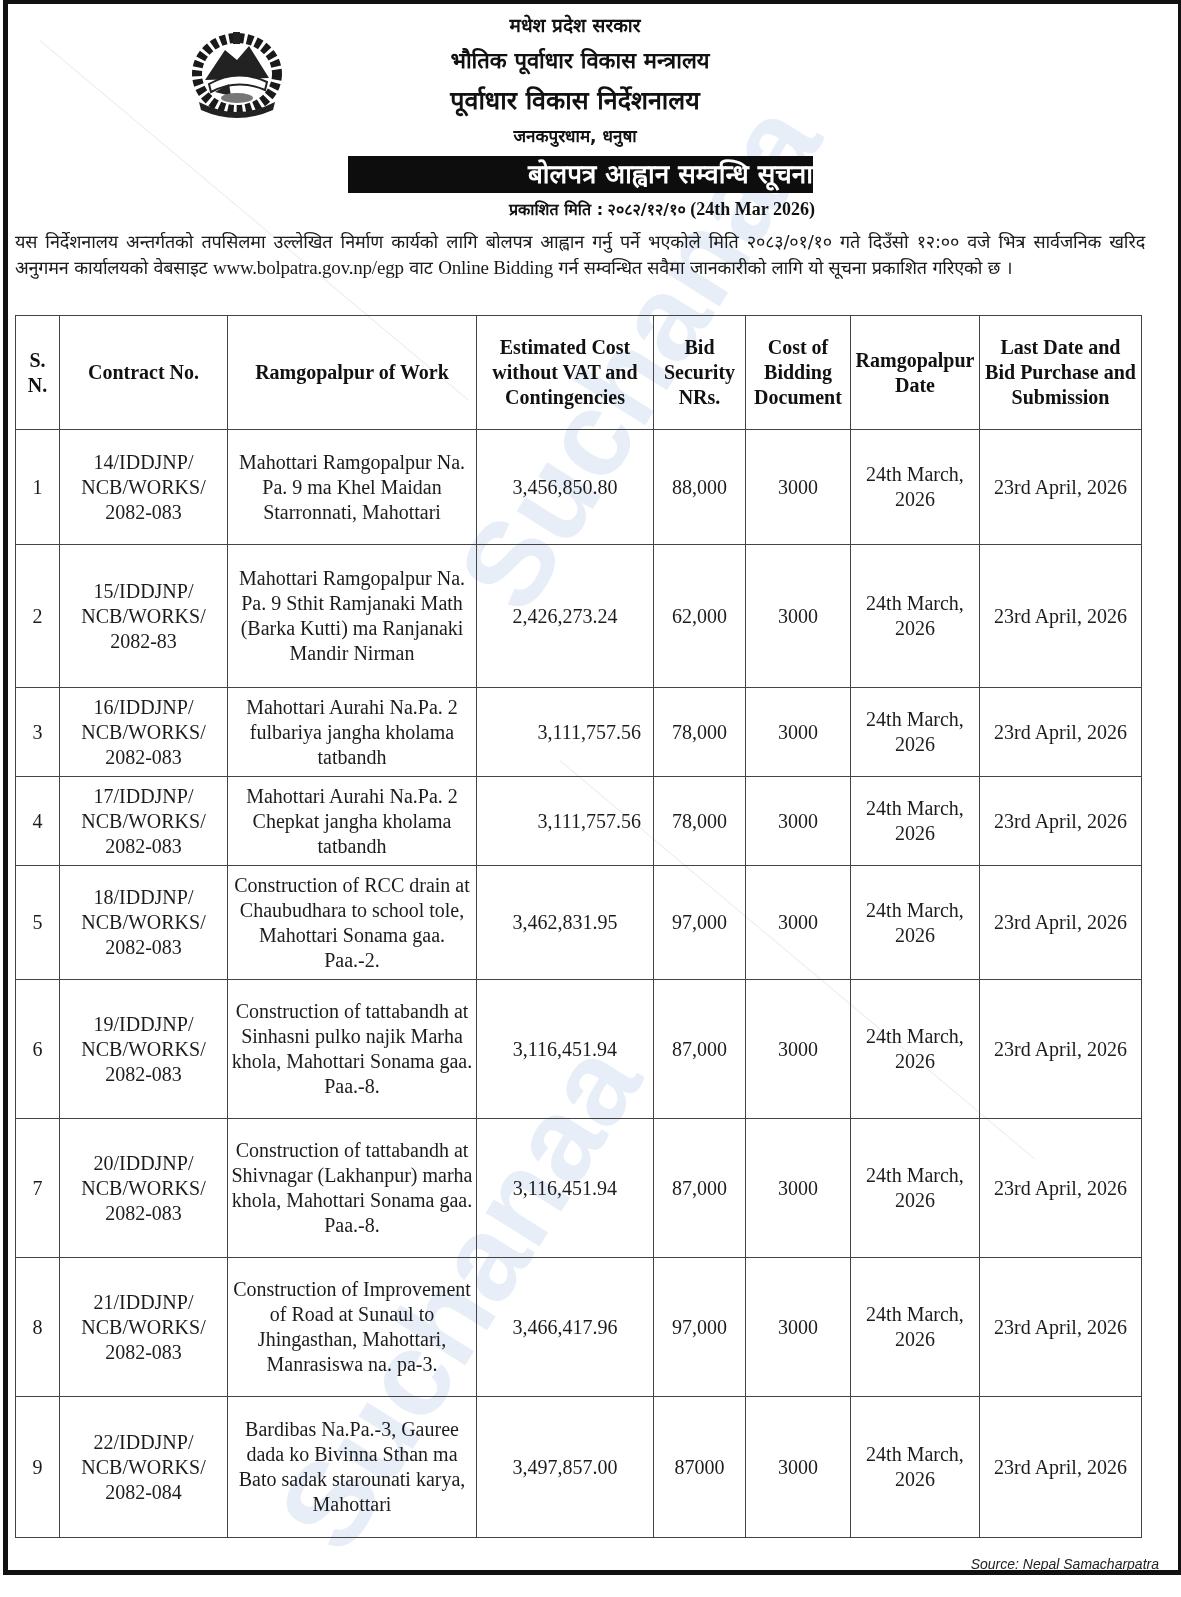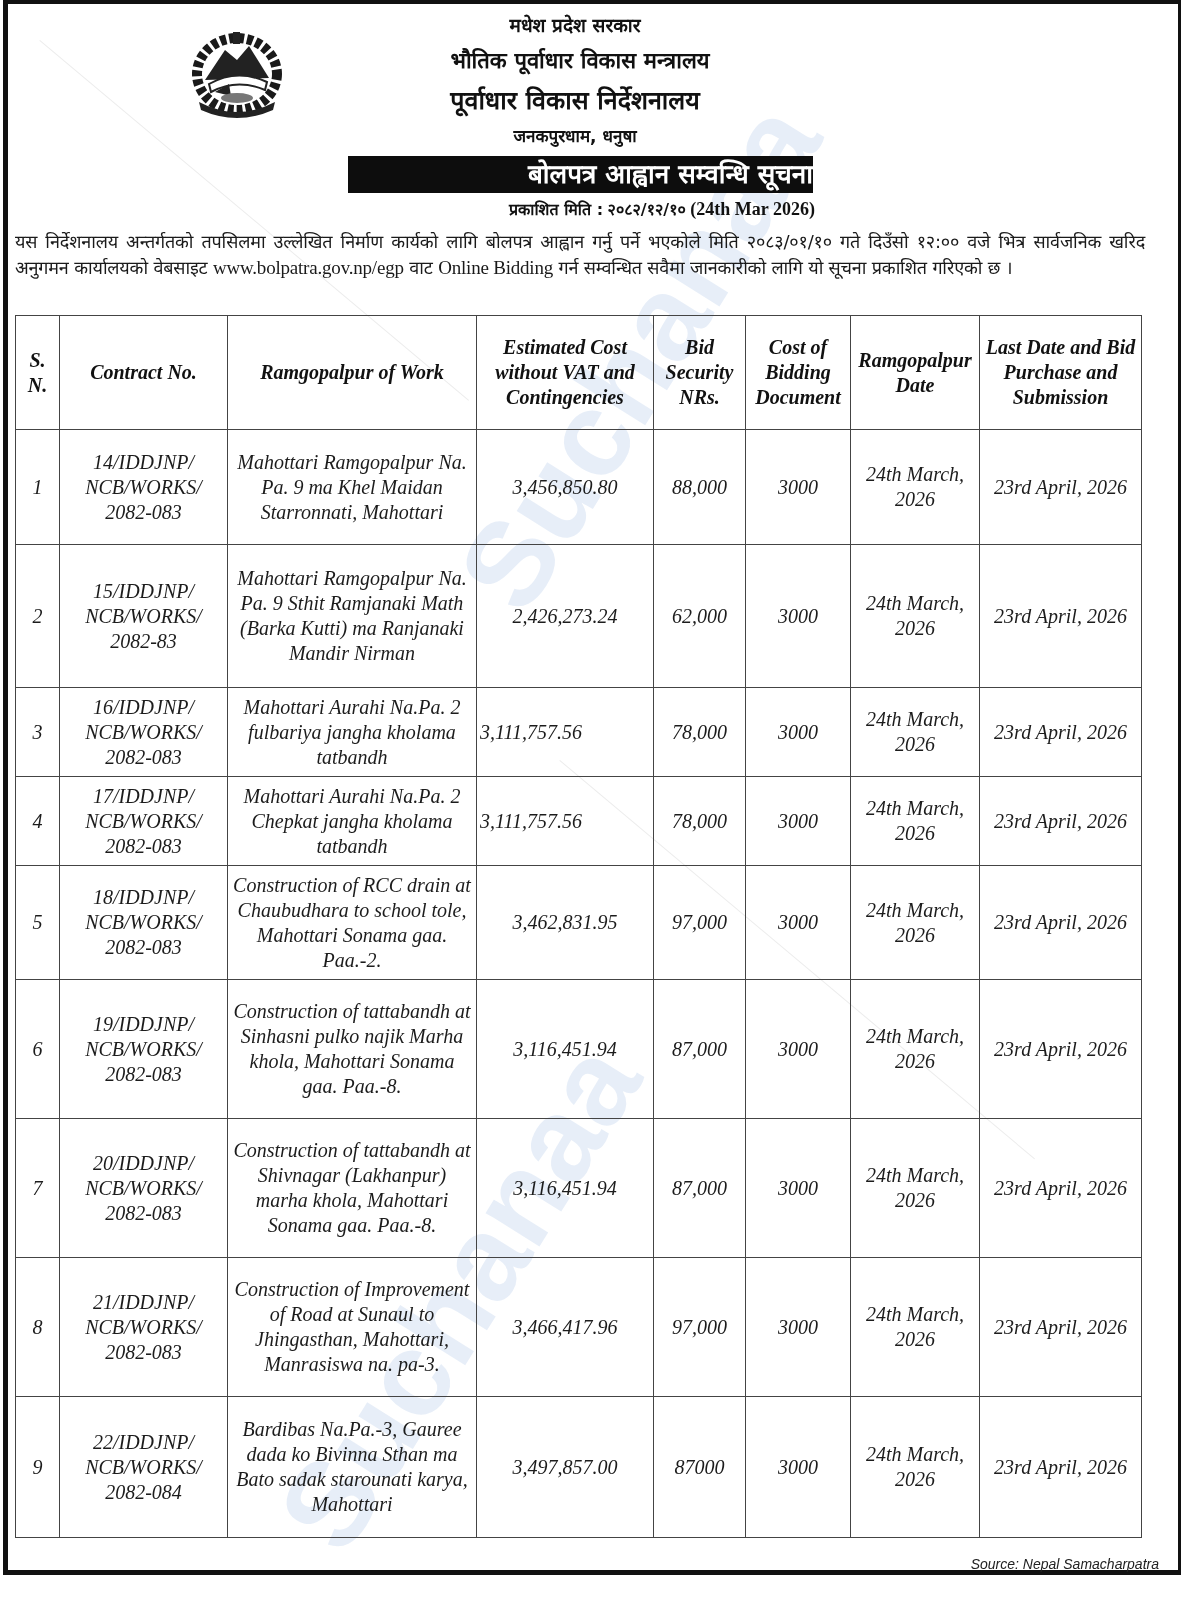--- a/index.html
+++ b/index.html
@@ -34,25 +34,25 @@
   .pub-date { position:absolute; left:350px; top:198px; width:465px; text-align:right;
               font-size:18px; font-weight:bold; color:#111; }
   .pub-date .dev { font-family:"DejaVu Sans","Liberation Sans",sans-serif; font-size:16px; }
 
   .intro { position:absolute; left:15px; top:229px; width:1130px; font-size:18px;
            line-height:26px; text-align:justify; color:#1a1a1a;
            font-family:"DejaVu Sans","Liberation Sans",sans-serif; letter-spacing:-0.2px; }
   .intro .latin { font-family:"Liberation Serif","DejaVu Serif",serif; font-size:19px;margin-top:41px; }
 
   table.tender { position:absolute; left:15px; top:315px; border-collapse:collapse;
-                 table-layout:fixed; width:1126px; font-size:20px;font-style:italic; }
+                 table-layout:fixed; width:1126px; font-size:20px; }
   table.tender th, table.tender td { border:1.5px solid #444; text-align:center;
                  vertical-align:middle; padding:0 3px; line-height:25px; color:#1c1c1c; }
   table.tender th { font-weight:bold; color:#111; height:113px; }
-  table.tender td.num-right { text-align:left; padding-right:0; }
+  table.tender td.num-right { text-align:right; padding-right:12px; }
 
   .source { position:absolute; right:22px; top:1556px; font-size:14px; font-style:italic;
             font-family:"Liberation Sans","DejaVu Sans",sans-serif; color:#222; }
 </style>
 </head>
 <body>
 
 <div class="frame"></div>
 
 <div class="watermark wm1">Suchanaa</div>

